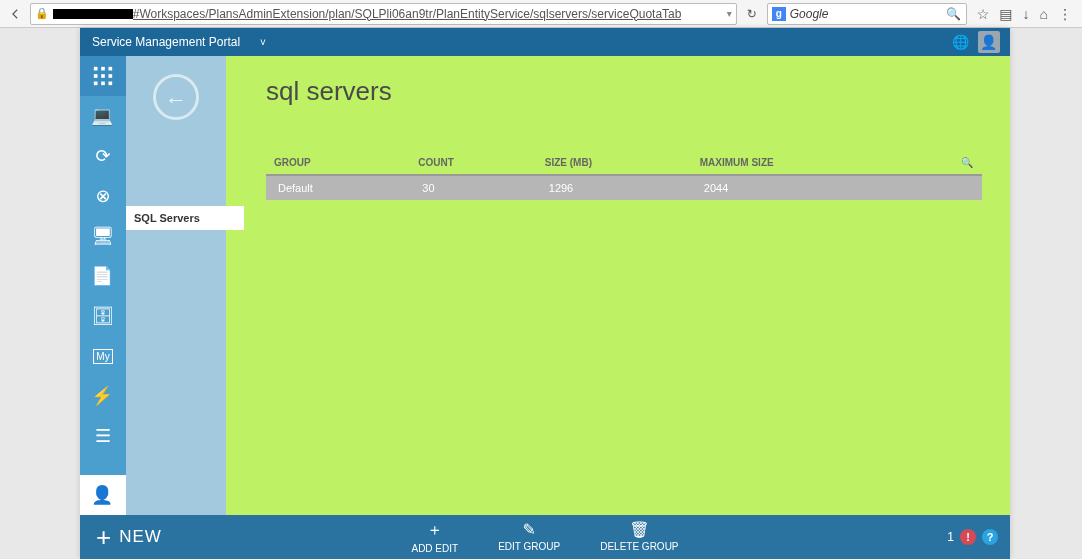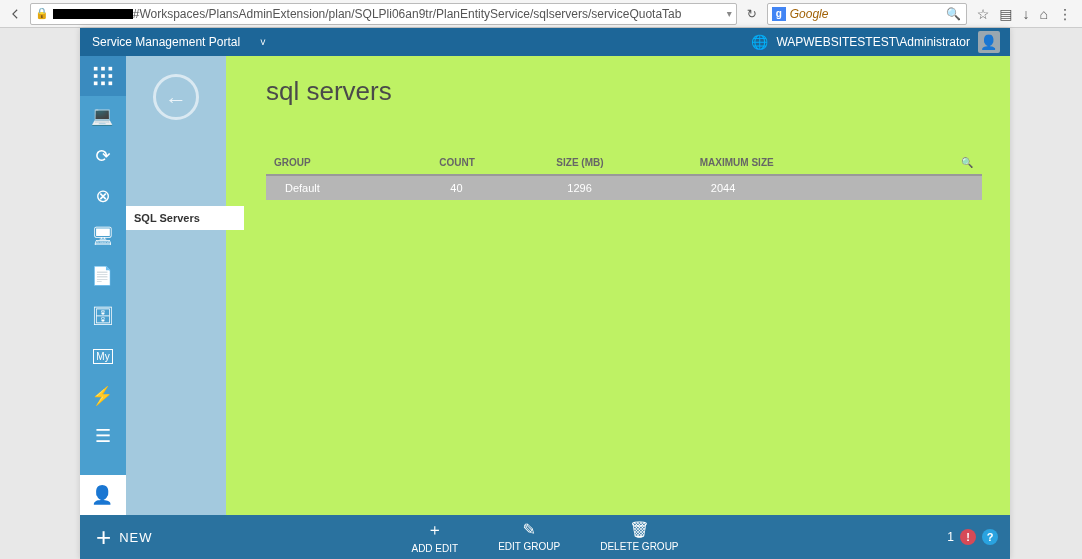--- a/index.html
+++ b/index.html
@@ -4,26 +4,26 @@
 <style>
   * { box-sizing: border-box; margin: 0; padding: 0; font-family: "Segoe UI", Arial, sans-serif; }
   body { background: #e8e8e8; width: 1082px; height: 559px; overflow: hidden; position: relative; }
 
   
   .browser-bar { height: 28px; background: #f5f5f5; border-bottom: 1px solid #ccc; display: flex; align-items: center; padding: 0 4px; font-size: 12px; }
   .browser-bar .nav-btn { width: 22px; height: 22px; display: flex; align-items: center; justify-content: center; color: #555; cursor: pointer; }
   .url-box { flex: 1; background: #fff; border: 1px solid #bbb; height: 22px; display: flex; align-items: center; padding: 0 4px; margin: 0 4px; border-radius: 2px; }
   .url-box .lock { font-size: 11px; color: #333; margin-right: 4px; }
   .url-box .redact { background:#000; width:80px; height:10px; display:inline-block; }
-  .url-box .url-text { color: #555; font-size: 12px; white-space: nowrap; overflow: hidden; }
+  .url-box .url-text { color: #555; font-size: 12px; white-space: nowrap; overflow: hidden; text-decoration: underline; }
   .url-box .dd { margin-left:auto; color:#888; font-size:10px; }
   .reload-btn { width:22px; text-align:center; color:#555; cursor:pointer; }
   .search-box { width: 200px; background:#fff; border:1px solid #bbb; height:22px; display:flex; align-items:center; padding:0 4px; margin:0 4px; border-radius:2px; }
   .search-box .g { background:#4285f4; color:#fff; width:14px; height:14px; font-size:10px; line-height:14px; text-align:center; font-weight:bold; margin-right:4px; }
-  .search-box .ph { color:#a16207; font-style:italic; font-size:12px; }
+  .search-box .ph { color:#404040; font-style:italic; font-size:12px; }
   .search-box .mag { margin-left:auto; color:#555; font-size:12px; }
   .chrome-icons { display:flex; align-items:center; gap:10px; padding:0 6px; color:#555; font-size:14px; }
 
   
   .portal { position:absolute; left:80px; top:28px; right:72px; bottom:0; display:flex; flex-direction:column; background:#bef264; box-shadow:0 0 6px rgba(0,0,0,0.15); }
   .portal-header { height:28px; background:#1d6698; color:#fff; display:flex; align-items:center; font-size:12px; }
   .portal-header .title { padding:0 12px; }
   .portal-header .chev { font-size:10px; padding:0 8px; cursor:pointer; }
   .portal-header .spacer { flex:1; }
   .portal-header .user { display:flex; align-items:center; gap:8px; padding:0 10px; }
@@ -40,28 +40,28 @@
 
   .side-panel { width:100px; background:#a3c9de; position:relative; }
   .back-circ { width:46px; height:46px; border:3px solid rgba(255,255,255,0.6); border-radius:50%; margin:18px auto 0; display:flex; align-items:center; justify-content:center; color:rgba(255,255,255,0.8); font-size:22px; cursor:pointer; }
   .side-tab { position:absolute; top:150px; left:0; right:-18px; background:#fff; color:#333; font-size:11px; font-weight:600; padding:6px 8px; cursor:pointer; }
 
   .content { flex:1; padding:20px 28px 0 40px; color:#444; position:relative; }
   .content h1 { font-weight:300; font-size:26px; color:#4a4a4a; margin-bottom:40px; }
   .tbl { width:100%; border-collapse:collapse; font-size:11px;margin-top:44px; }
   .tbl th { text-align:left; color:#666; font-weight:600; padding:6px 8px; border-bottom:2px solid #999; text-transform:uppercase; font-size:10px; }
   .tbl th.search-h { text-align:right; }
-  .tbl td { padding:6px 19px; }
+  .tbl td { padding:6px 12px; }
   .tbl tr.sel td { background:#b6b6b6; color:#fff; }
 
   
   .portal-footer { height:44px; background:#2a729f; color:#fff; display:flex; align-items:center; font-size:10px; position:relative; }
   .new-btn { display:flex; align-items:center; gap:8px; padding:0 16px; height:100%; cursor:pointer; }
   .new-btn .plus { font-size:26px; font-weight:300; line-height:1; }
-  .new-btn .lbl { font-size:13px; letter-spacing:1px; }
+  .new-btn .lbl { font-size:17px; letter-spacing:1px; }
   .footer-actions { position:absolute; left:50%; transform:translateX(-50%); display:flex; gap:40px; }
   .f-act { display:flex; flex-direction:column; align-items:center; gap:2px; cursor:pointer; }
   .f-act .ic { font-size:16px; }
   .footer-right { margin-left:auto; display:flex; align-items:center; gap:6px; padding-right:12px; font-size:12px; }
   .badge { width:16px; height:16px; border-radius:50%; display:inline-flex; align-items:center; justify-content:center; font-size:11px; font-weight:bold; color:#fff; }
   .badge.err { background:#d64a57; }
   .badge.help { background:#2aa3e0; }
 
   
   .watermark { position:absolute; right:80px; bottom:18px; color:rgba(100,100,100,0.35); text-align:left; pointer-events:none; }
@@ -100,21 +100,20 @@
   </div>
 </div>
 
 <div class="portal">
   <div class="portal-header">
     <span class="title">Service Management Portal</span>
     <span class="chev">˅</span>
     <span class="spacer"></span>
     <div class="user">
       <span class="globe">🌐</span>
-      <span>WAPWEBSITESTEST\Administrator</span>
       <span class="avatar">👤</span>
     </div>
   </div>
 
   <div class="portal-body">
     <div class="icon-rail">
       <div class="rail-item grid">
         <svg viewBox="0 0 24 24">
             <rect x="2" y="2" width="4" height="4"></rect>
             <rect x="10" y="2" width="4" height="4"></rect>
@@ -174,21 +173,21 @@
             <th>GROUP</th>
             <th>COUNT</th>
             <th>SIZE (MB)</th>
             <th>MAXIMUM SIZE</th>
             <th class="search-h">🔍</th>
           </tr>
         </thead>
         <tbody>
           <tr class="sel">
             <td>Default</td>
-            <td>40</td>
+            <td>30</td>
             <td>1296</td>
             <td>2044</td>
             <td></td>
           </tr>
         </tbody>
       </table>
     </div>
   </div>
 
   <div class="portal-footer">

